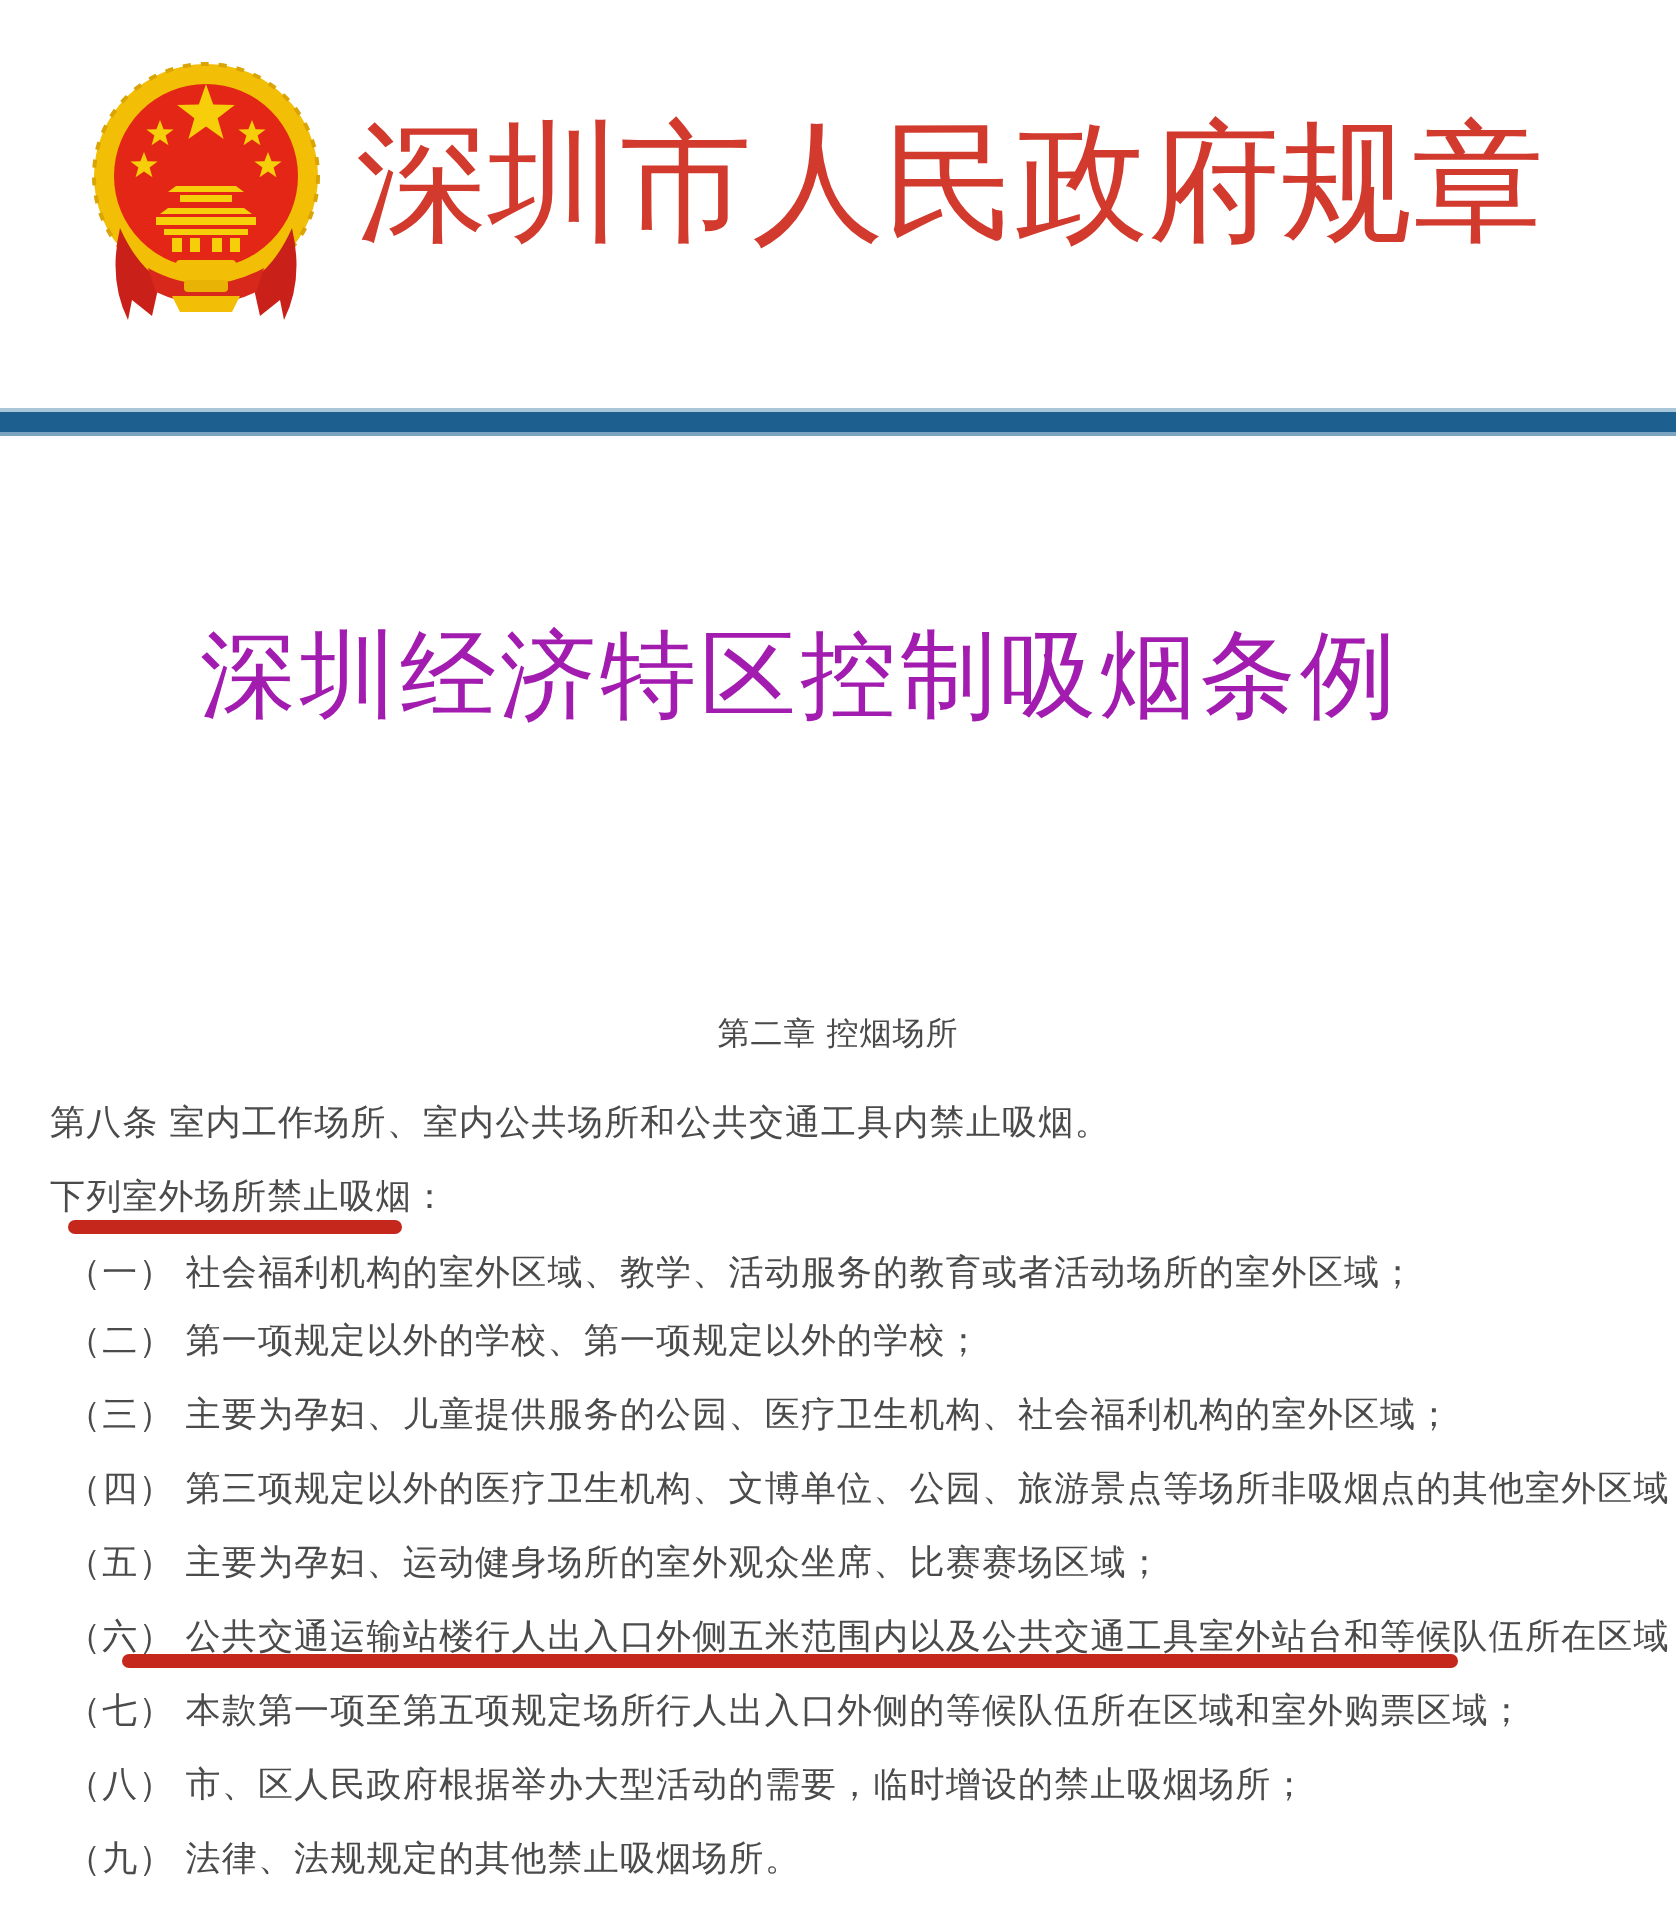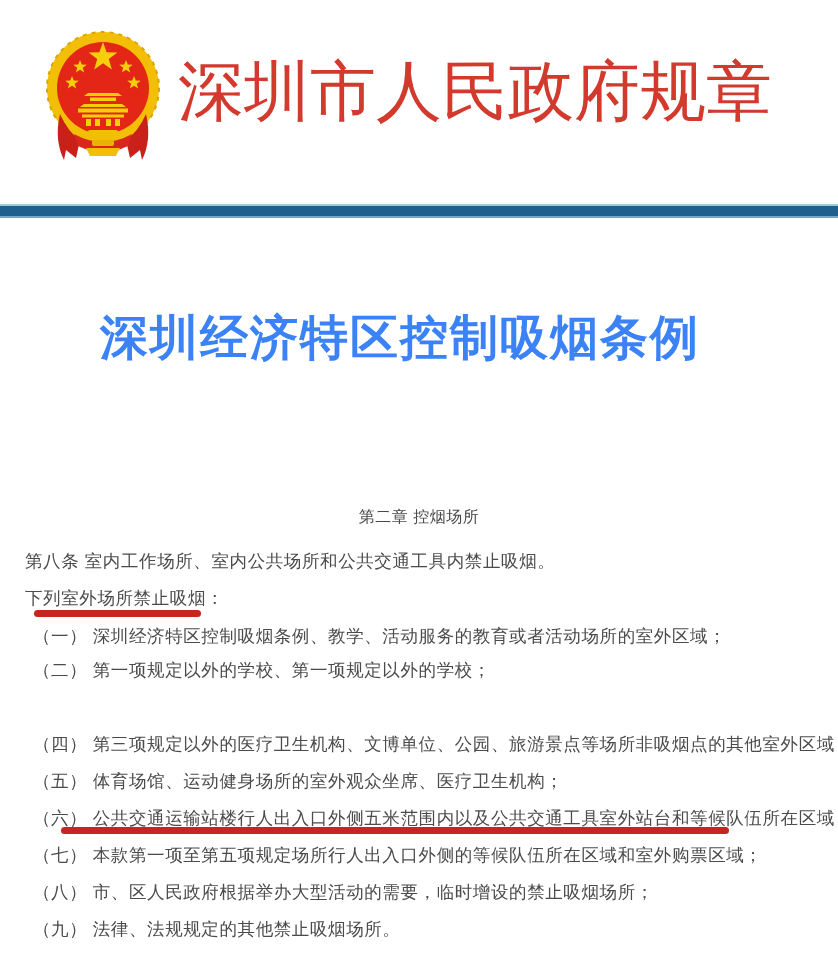--- a/index.html
+++ b/index.html
@@ -24,22 +24,22 @@
   .blue-bar{
     position:absolute;left:0;top:204px;width:838px;height:14px;
     background:linear-gradient(to bottom,
       #aac6d9 0px,#aac6d9 2px,
       #1d5f8e 2px,#1d5f8e 12px,
       #7ba4c0 12px,#7ba4c0 14px);
   }
   
   .doc-title{
     position:absolute;left:0;top:306px;width:800px;
-    text-align:center;font-size:48px;font-weight:700;
-    color:#3b82f6;letter-spacing:2px;white-space:nowrap;
+    text-align:center;font-size:48px;font-weight:400;
+    color:#a21caf;letter-spacing:2px;white-space:nowrap;
   }
   
   .chapter{
     position:absolute;left:0;top:507px;width:838px;
     text-align:center;font-size:16px;color:#4a4a4a;
     letter-spacing:0.5px;
   }
   .bodyline{
     position:absolute;left:25px;width:800px;
     font-size:17.5px;color:#4b4b4b;letter-spacing:0.6px;
@@ -99,22 +99,23 @@
   <div class="doc-title">深圳经济特区控制吸烟条例</div>
 
   <div class="chapter">第二章 控烟场所</div>
 
   <div class="bodyline" style="top:588px">下列室外场所禁止吸烟：</div>
   <div class="bodyline" style="top:551px">第八条 室内工作场所、室内公共场所和公共交通工具内禁止吸烟。</div>
 
   <div class="hl hl-1"></div>
   <div class="hl hl-2"></div>
 
-  <div class="bodyline item" style="top:626px">（一） 深圳经济特区控制吸烟条例、教学、活动服务的教育或者活动场所的室外区域；</div>
+  <div class="bodyline item" style="top:626px">（一） 社会福利机构的室外区域、教学、活动服务的教育或者活动场所的室外区域；</div>
   <div class="bodyline item" style="top:660px">（二） 第一项规定以外的学校、第一项规定以外的学校；</div>
+  <div class="bodyline item" style="top:697px">（三） 主要为孕妇、儿童提供服务的公园、医疗卫生机构、社会福利机构的室外区域；</div>
   <div class="bodyline item" style="top:734px">（四） 第三项规定以外的医疗卫生机构、文博单位、公园、旅游景点等场所非吸烟点的其他室外区域；</div>
-  <div class="bodyline item" style="top:771px">（五） 体育场馆、运动健身场所的室外观众坐席、医疗卫生机构；</div>
+  <div class="bodyline item" style="top:771px">（五） 主要为孕妇、运动健身场所的室外观众坐席、比赛赛场区域；</div>
   <div class="bodyline item" style="top:808px">（六） 公共交通运输站楼行人出入口外侧五米范围内以及公共交通工具室外站台和等候队伍所在区域；</div>
   <div class="bodyline item" style="top:845px">（七） 本款第一项至第五项规定场所行人出入口外侧的等候队伍所在区域和室外购票区域；</div>
   <div class="bodyline item" style="top:919px">（九） 法律、法规规定的其他禁止吸烟场所。</div>
   <div class="bodyline item" style="top:882px">（八） 市、区人民政府根据举办大型活动的需要，临时增设的禁止吸烟场所；</div>
 
 </div>
 
 </body></html>

